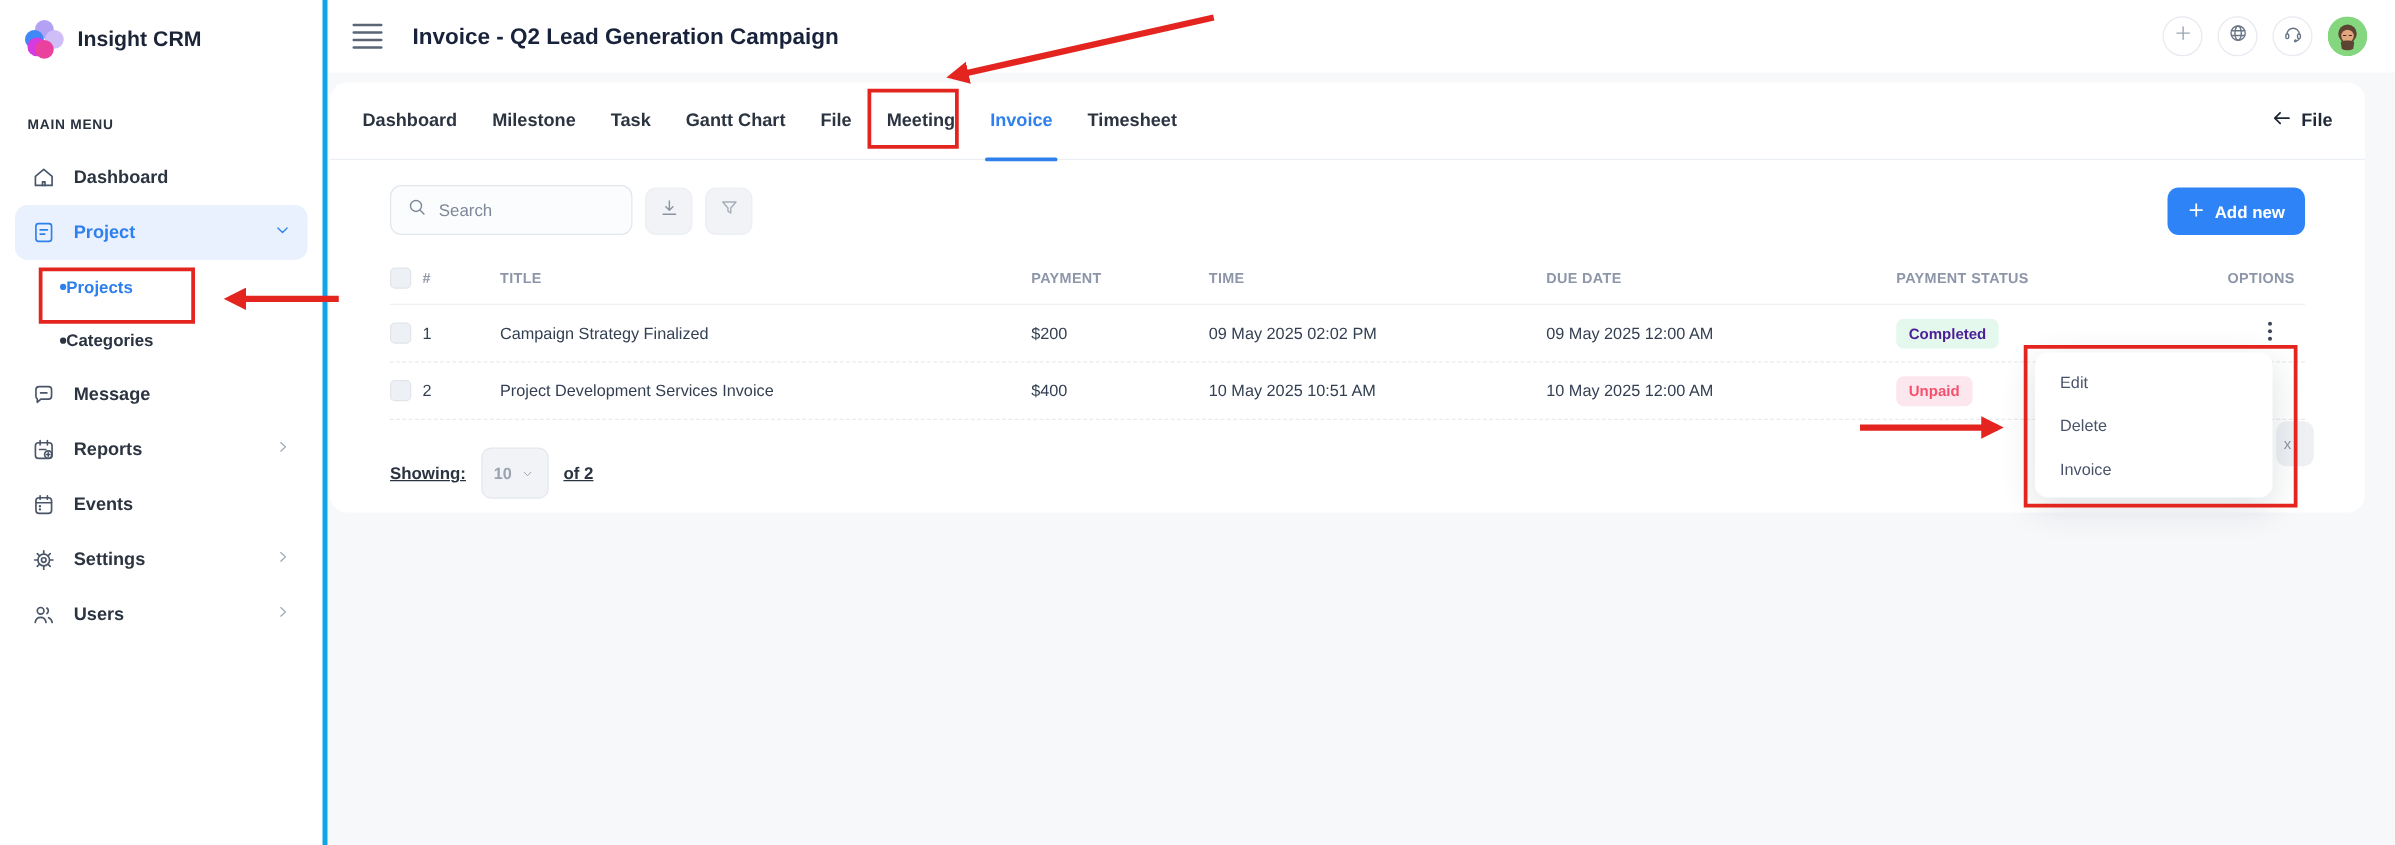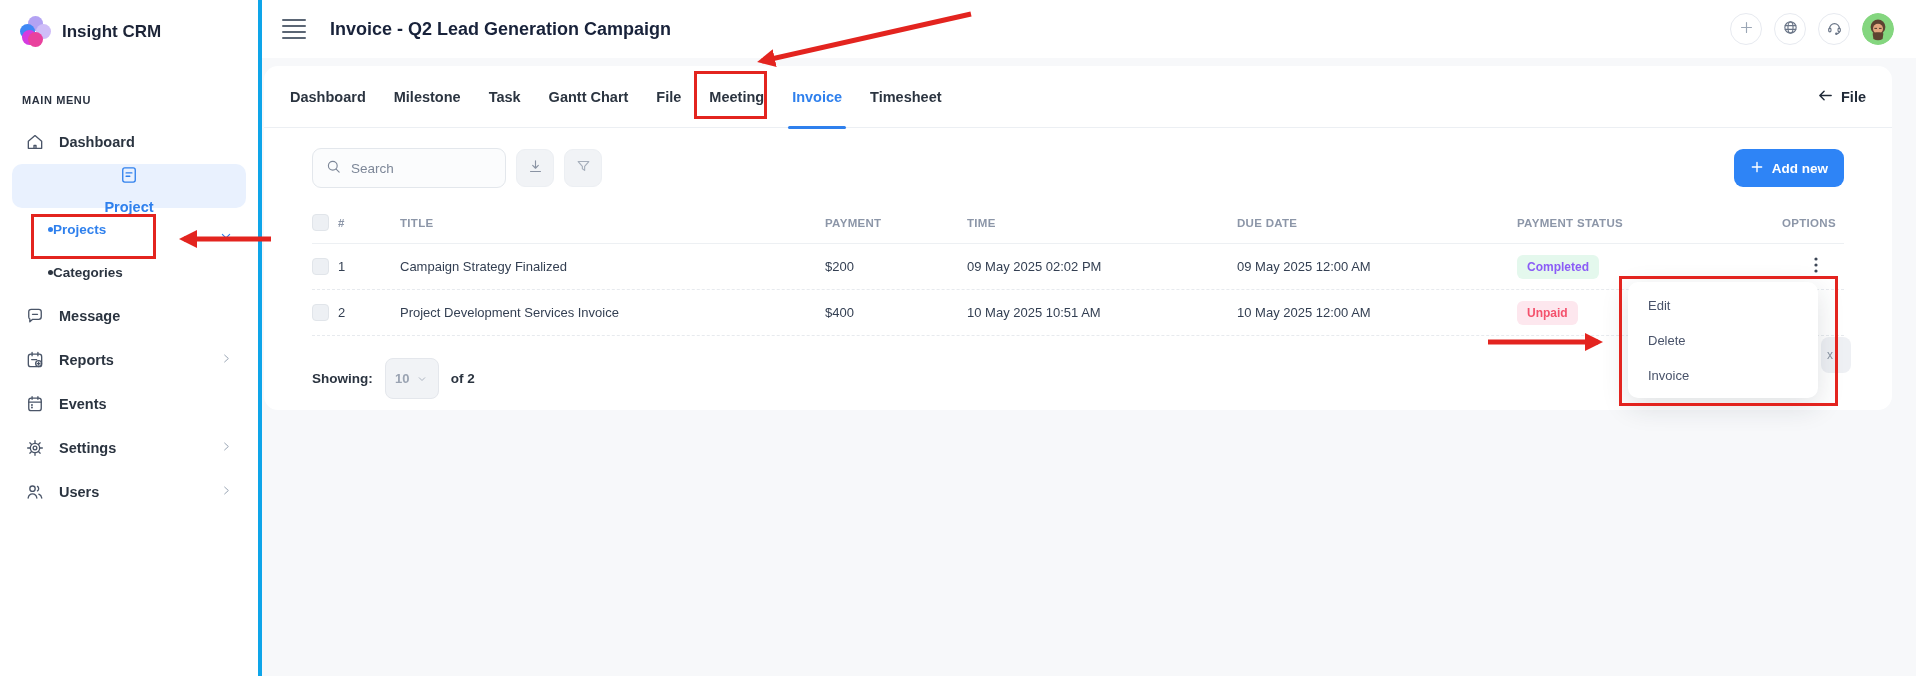--- a/index.html
+++ b/index.html
@@ -15,21 +15,21 @@
   .petal.e { left:16px; top:8px; background:#cfbdf8; }
   .petal.w { left:0;  top:8px; background:#3f88f5; }
   .petal.s { left:8px; top:16px; background:#e9419d; }
   .petal.sw { left:2px; top:14px; background:#d53be0; }
   .logo-text { font-size:17px; font-weight:700; color:#1c2437; }
   .menu-label { padding:46px 0 14px 22px; font-size:11px; font-weight:700; letter-spacing:.6px; color:#2a3240; }
   .nav { padding:0 12px; }
   .nav-item { display:flex; align-items:center; gap:13px; height:44px; padding:0 12px; border-radius:10px; cursor:pointer; }
   .nav-item .nav-ico { width:22px; height:22px; display:flex; align-items:center; justify-content:center; flex:0 0 22px; }
   .nav-item .nav-lab { font-size:14.5px; font-weight:600; color:#2b3440; }
-  .nav-item.active { background:#e9f1fe;flex-direction:column; }
+  .nav-item.active { background:#e9f1fe; }
   .nav-item.active .nav-lab { color:#2f80ed; }
   .nav-sub { display:flex; align-items:center; gap:0; height:43px; padding-left:36px; cursor:pointer; }
   .bullet { width:5px; height:5px; border-radius:50%; background:#2b3440; }
   .nav-sub .nav-lab { font-size:13.5px; font-weight:600; color:#2b3440; }
   .nav-sub.active .nav-lab { color:#2f80ed; }
   .nav-sub.active .bullet { background:#2f80ed; }
   .spacer { margin-left:auto; }
   svg.ico { stroke:#4a5568; stroke-width:1.6; fill:none; stroke-linecap:round; stroke-linejoin:round; }
   svg.ico.blue { stroke:#2f80ed; }
   svg.ico.lt { stroke:#9aa6b5; }
@@ -44,42 +44,42 @@
   .avatar { width:32px; height:32px; border-radius:50%; overflow:hidden; cursor:pointer; }
 
   
   .card { position:absolute; left:264px; top:66px; width:1628px; height:344px; background:#fff; border-radius:14px; z-index:3; }
   .tabs-row { display:flex; align-items:center; gap:28px; height:62px; padding:0 26px; border-bottom:1px solid #eceff3; }
   .tab { font-size:14.5px; font-weight:700; color:#2b3440; cursor:pointer; position:relative; height:62px; display:flex; align-items:center; }
   .tab.active { color:#2f80ed; }
   .tab.active::after { content:""; position:absolute; left:-4px; right:-4px; bottom:-1px; height:3px; background:#2f80ed; border-radius:2px; }
   .back-link { margin-left:auto; display:flex; align-items:center; gap:7px; font-size:14.5px; font-weight:700; color:#1f2937; cursor:pointer; }
 
-  .toolbar { display:flex; align-items:center; margin:20px 48px 0; }
+  .toolbar { display:flex; align-items:flex-end; margin:20px 48px 0; }
   .search-box { display:flex; align-items:center; gap:9px; width:194px; height:40px; border:1px solid #e3e7ec; background:#fbfcfd; border-radius:9px; padding:0 12px; }
   .search-box input { border:0; outline:0; background:transparent; font-size:13.5px; color:#3a4557; width:130px; font-family:"Liberation Sans",sans-serif; }
   .search-box input::placeholder { color:#7d8798; }
   .tool-btn { width:38px; height:38px; border-radius:9px; background:#f1f3f6; border:1px solid #eceff3; display:flex; align-items:center; justify-content:center; margin-left:10px; cursor:pointer; }
   .add-new { margin-left:auto; height:38px; padding:0 16px; background:#2e84f6; color:#fff; border:none; border-radius:9px; font-size:13.5px; font-weight:700; display:flex; align-items:center; gap:8px; cursor:pointer; font-family:"Liberation Sans",sans-serif; }
 
   .table { margin:14px 48px 0; }
   .trow { display:grid; grid-template-columns:26px 62px 425px 142px 270px 280px 265px minmax(60px,1fr); align-items:center; }
   .trow.head { height:42px; border-bottom:1px solid #edf0f3; }
   .trow.body { height:46px; border-bottom:1px dashed #e7eaee; }
   .th { font-size:11.5px; font-weight:700; color:#8c96a8; letter-spacing:.3px; }
   .td { font-size:13px; color:#333f52; }
   .th.right,.td.right { text-align:right; padding-right:14px; }
   .checkbox { width:17px; height:17px; border-radius:4px; background:#edf0f4; border:1px solid #e1e5ea; cursor:pointer; }
   .badge { display:inline-block; padding:5px 10px; border-radius:6px; font-size:12px; font-weight:600; }
-  .badge.completed { background:#e4f8ed; color:#8b5cf6; }
+  .badge.completed { background:#e4f8ed; color:#4c1d95; }
   .badge.unpaid { background:#fde7ee; color:#f4516c; }
   .kebab { display:inline-flex; justify-content:center; width:28px; cursor:pointer; }
 
   .pager { display:flex; align-items:center; gap:12px; margin:22px 48px 0; }
-  .pager .lab { font-size:13.5px; font-weight:700; color:#2b3440; }
+  .pager .lab { font-size:13.5px; font-weight:700; color:#2b3440;text-decoration:underline; }
   .page-size { display:flex; align-items:center; gap:7px; width:54px; height:41px; background:#f1f3f6; border:1px solid #e4e7ec; border-radius:8px; justify-content:center; cursor:pointer; }
   .page-size .val { font-size:13px; color:#9aa3b2; font-weight:600; }
 
   
   .partial-el { position:absolute; left:1821px; top:337px; width:30px; height:36px; background:#eef0f4; border-radius:8px; z-index:49; font-size:12px; color:#8a93a3; display:flex; align-items:center; padding-left:6px; }
   .ctx-menu { position:absolute; left:1628px; top:282px; width:190px; height:116px; background:#fff; border-radius:10px; box-shadow:0 8px 28px rgba(30,40,60,.14); z-index:50; padding:6px 0; }
   .ctx-item { height:35px; display:flex; align-items:center; padding-left:20px; font-size:13px; color:#49536a; cursor:pointer; }
 
   
   .anno-box { position:absolute; border:3px solid #e3241f; z-index:60; pointer-events:none; }

